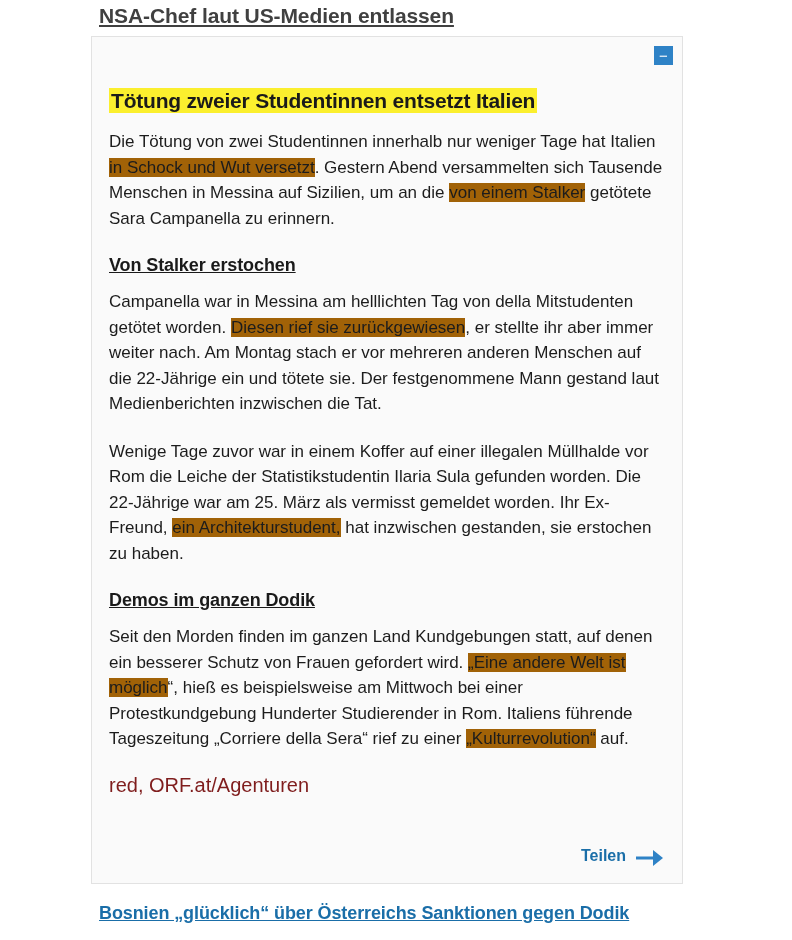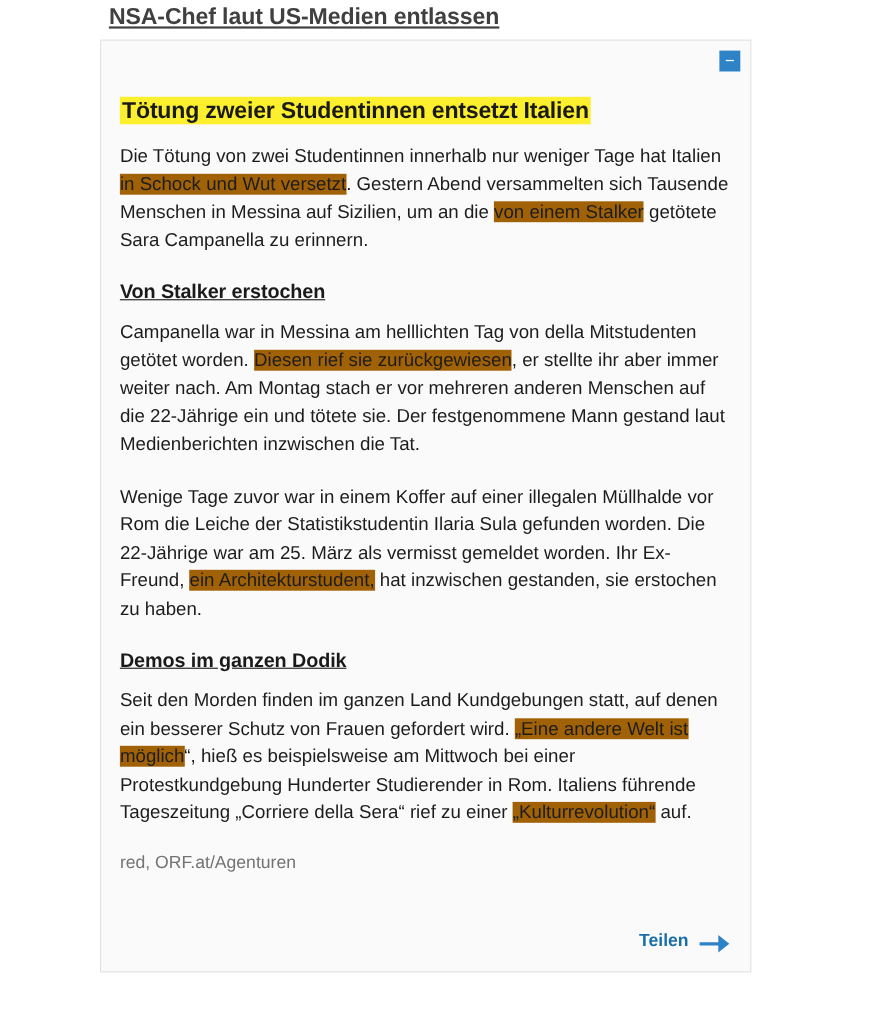--- a/index.html
+++ b/index.html
@@ -98,23 +98,23 @@
     font-weight: bold;
     margin: 0 0 12px 0;
     color: #1a1a1a;
     letter-spacing: -0.1px;
     text-decoration: underline;
   }
   .hl {
     background: #a16207;
   }
   .credit {
-    font-size: 16px;
+    font-size: 20px;
     line-height: 22px;
-    color: #737373;
+    color: #7f1d1d;
     margin: 0;
   }
   .share-row {
     position: absolute;
     right: 17px;
     bottom: 14px;
     display: flex;
     align-items: flex-start;
     gap: 9px;
   }
@@ -163,14 +163,15 @@
       <span class="arrow-icon">
         <svg width="30" height="22" viewBox="0 0 30 22" xmlns="http://www.w3.org/2000/svg">
           <path d="M1 11 H22" stroke="#2e82c6" stroke-width="3" fill="none"></path>
           <path d="M18 3 L28 11 L18 19 Z" fill="#2e82c6"></path>
         </svg>
       </span>
     </div>
 
   </div>
 
+  <a class="link-below" href="#">Bosnien „glücklich“ über Österreichs Sanktionen gegen Dodik</a>
 
 </div>
 
 </body></html>

